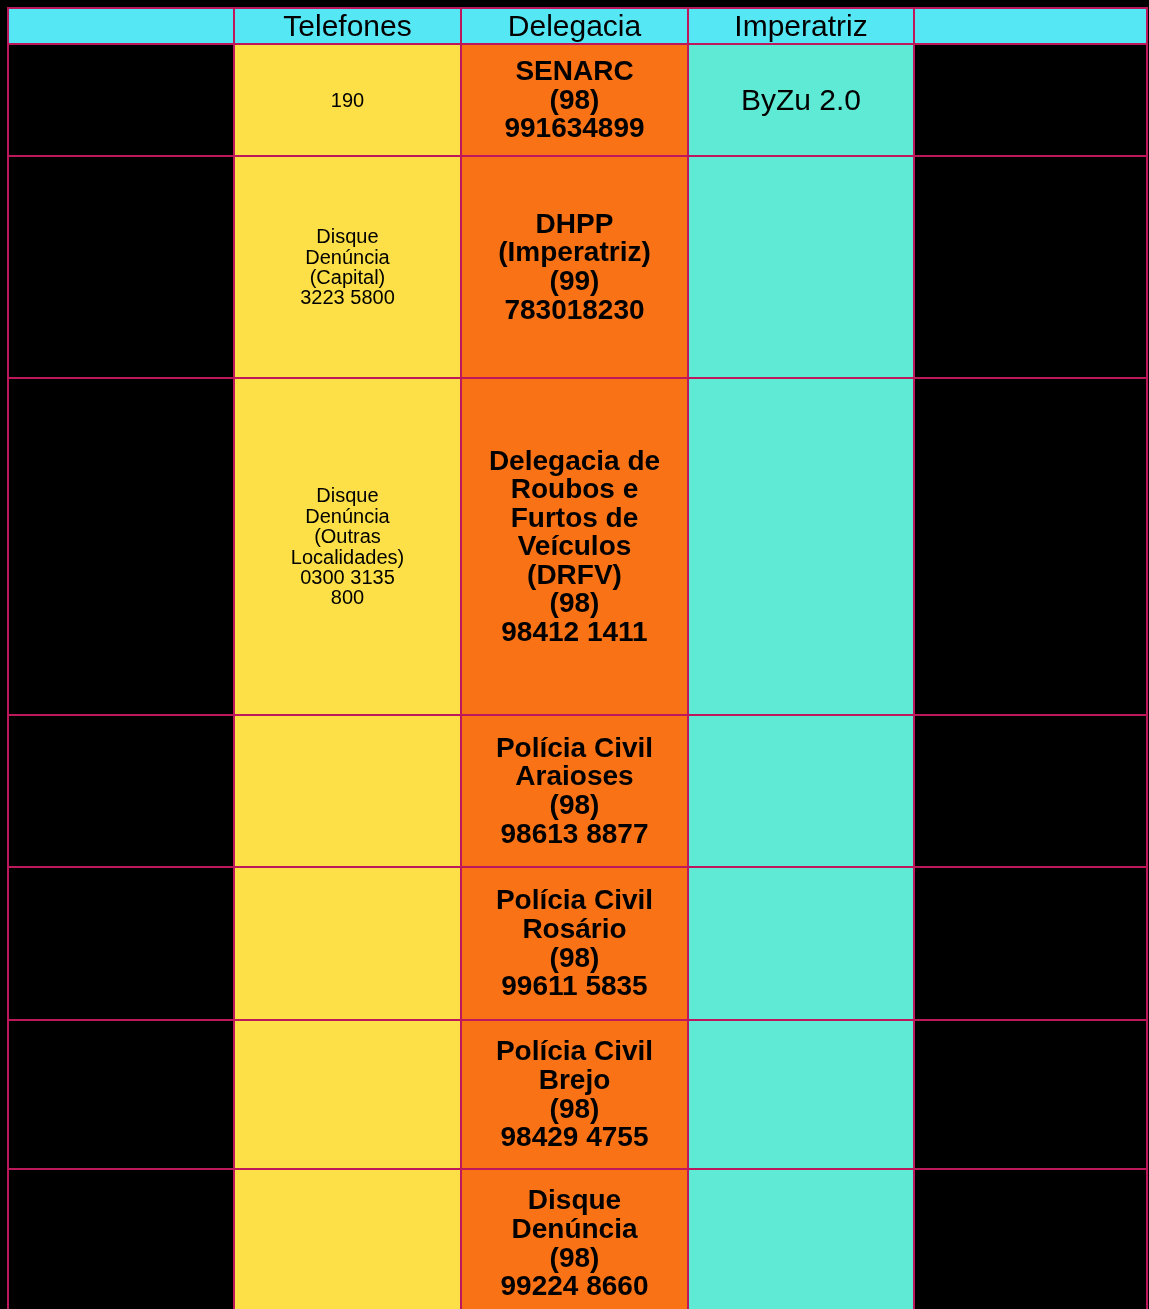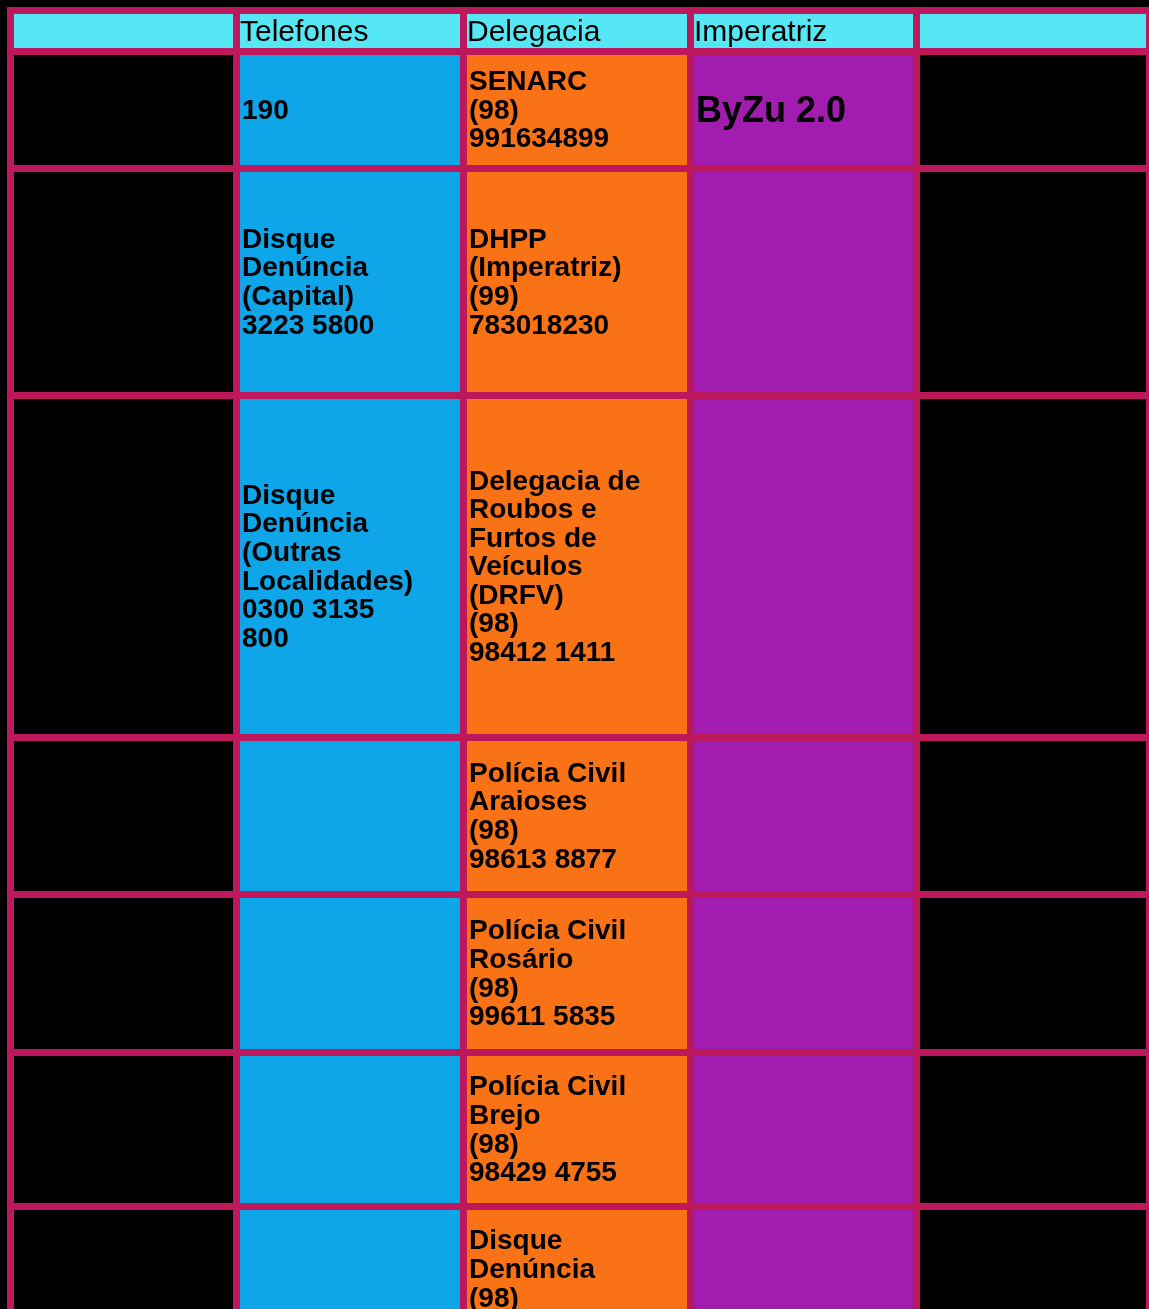--- a/index.html
+++ b/index.html
@@ -26,22 +26,22 @@
     left: 7px;
     top: 7px;
     border-collapse: collapse;
     table-layout: fixed;
     width: 1139px;
   }
 
   table.grid td {
     padding: 0;
     margin: 12px;
-    border: 7px solid #be185d;
-    text-align: left;
+    border: 2px solid #be185d;
+    text-align: center;
     vertical-align: middle;
     line-height: 1.02;
     color: #000000;
     overflow: hidden;
   }
 
   
   col.c0 { width: 226px; }
   col.c1 { width: 227px; }
   col.c2 { width: 227px; }
@@ -59,33 +59,33 @@
   tr.header td.blank { background: #56E7F4; }
 
   
   td.blackcell {
     background: #000000;
     border-color: #000000;
     border-left: none;
     border-right: none;
   }
   td.redcell {
-    background: #0ea5e9;
-    font-weight: bold;
-    font-size: 28px;
+    background: #fde047;
+    font-weight: normal;
+    font-size: 20px;
   }
   td.yellowcell {
     background: #f97316;
     font-weight: bold;
     font-size: 28px;
   }
   td.greencell {
-    background: #a21caf;
-    font-weight: bold;
-    font-size: 36px;
+    background: #5eead4;
+    font-weight: normal;
+    font-size: 30px;
   }
 
   td .lines {
     display: block;
     padding: 1px 2px;
     white-space: pre-line;
   }
 
   
   tr.r1 td { height: 110px; }

